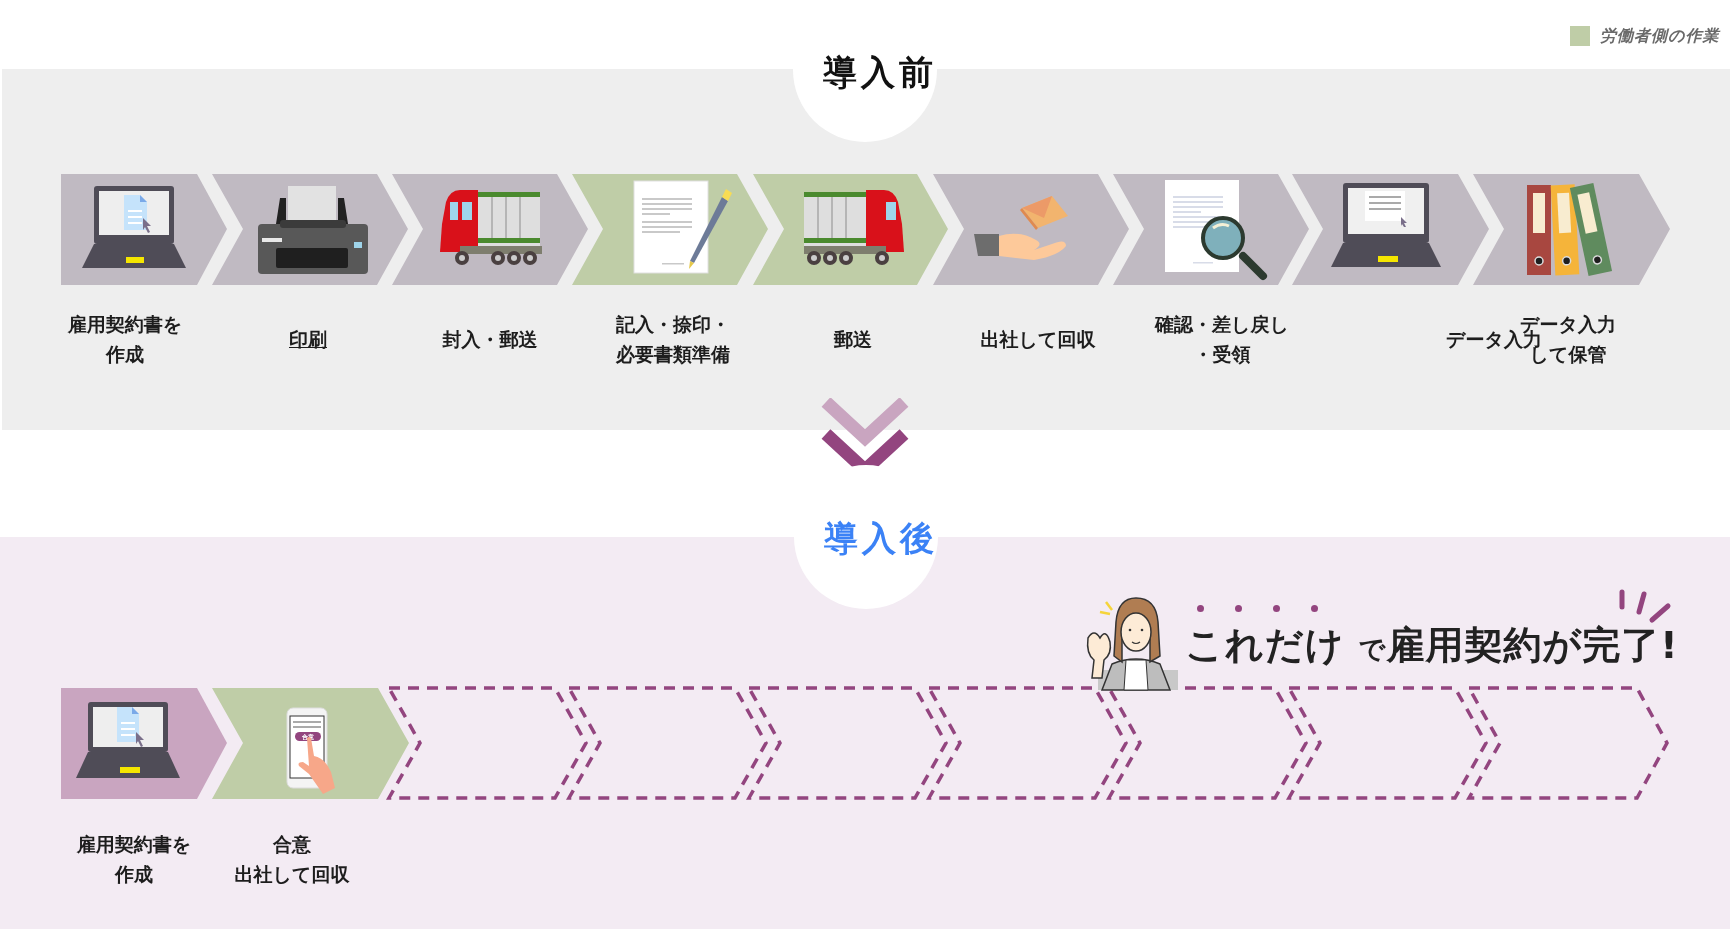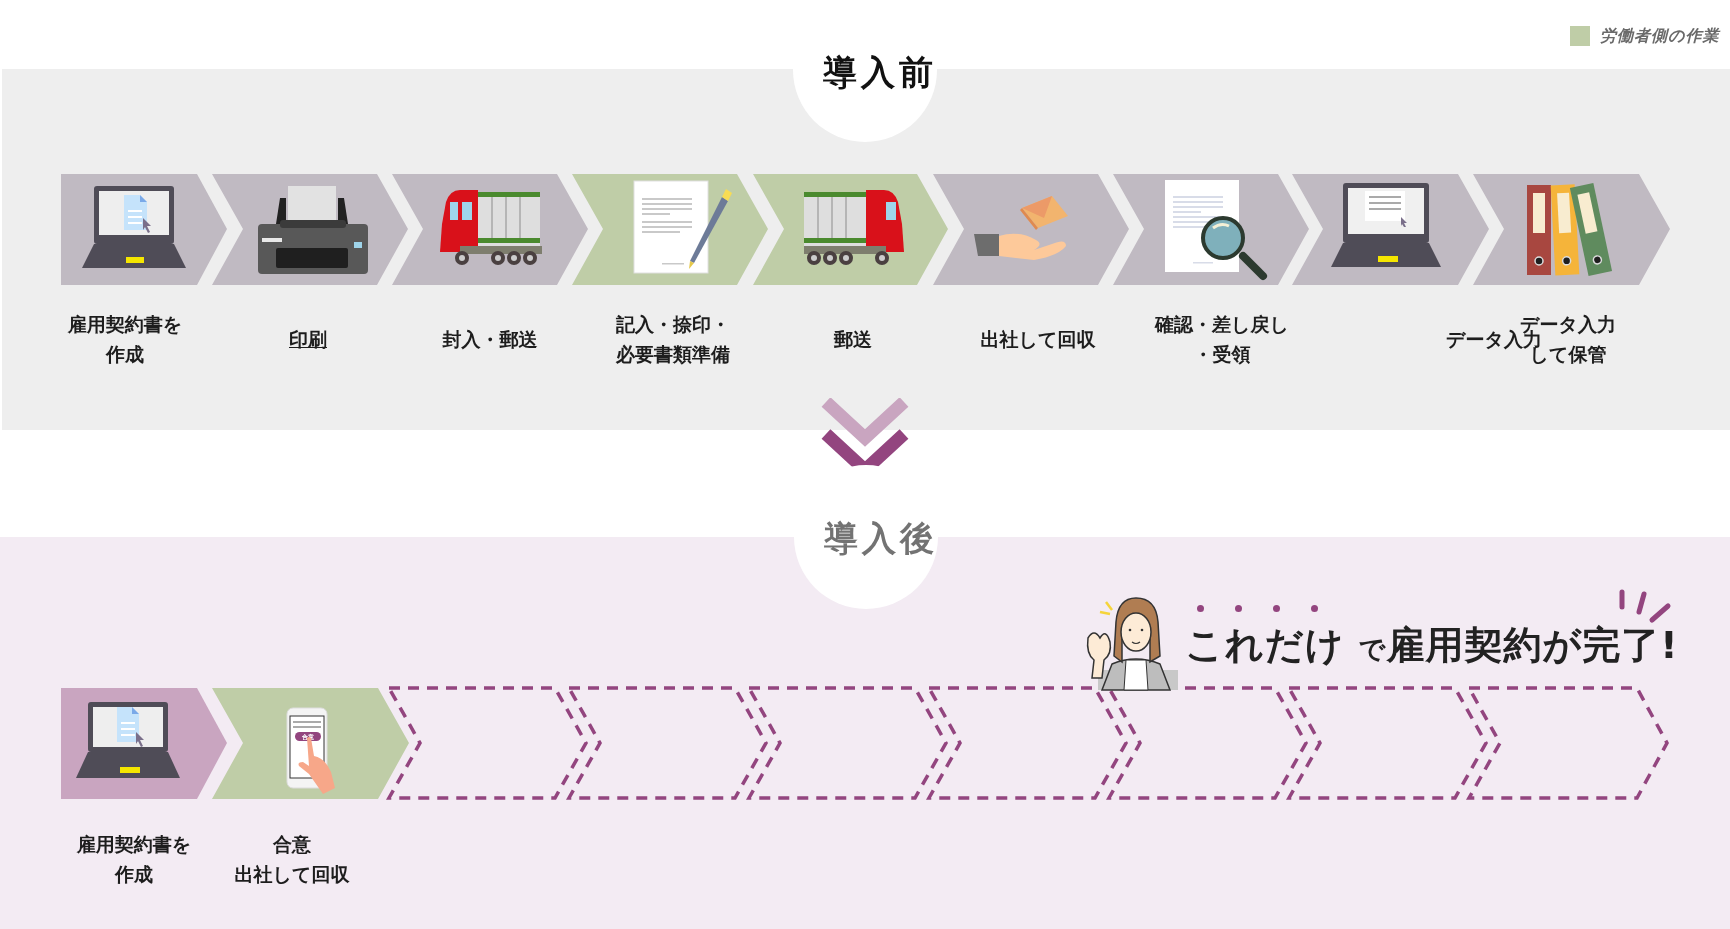--- a/index.html
+++ b/index.html
@@ -218,21 +218,21 @@
 </div>
 
 <svg class="abs" style="left:820px; top:398px;" width="90" height="84">
   <polyline points="6,4 45,40 84,4" fill="none" stroke="#c9a5c0" stroke-width="13"></polyline>
   <polyline points="6,36 45,72 84,36" fill="none" stroke="#93457f" stroke-width="13"></polyline>
 </svg>
 
 <div class="abs band-after"></div>
 <div class="abs title-circle" style="left:794px; top:465px; background:#ffffff;"></div>
 <div class="abs band-after" style="top:537px; height:0;"></div>
-<div class="abs title-text" style="left:794px; width:144px; top:516px; color:#737373;">導入後</div>
+<div class="abs title-text" style="left:794px; width:144px; top:516px; color:#3b82f6;">導入後</div>
 
 <svg class="abs" style="left:0; top:580px;" width="1730" height="240">
 
   <polygon points="61,108 197,108 227,163 197,219 61,219" fill="#c9a5c0"></polygon>
 
   <polygon points="212,108 378,108 409,163 378,219 212,219 243,163" fill="#bfcda7"></polygon>
 
   <g fill="none" stroke="#93457f" stroke-width="3.5" stroke-dasharray="11,8">
     <polygon points="389,108 555,108 586,163 555,218 389,218 420,163"></polygon>
     <polygon points="569,108 735,108 766,163 735,218 569,218 600,163"></polygon>

